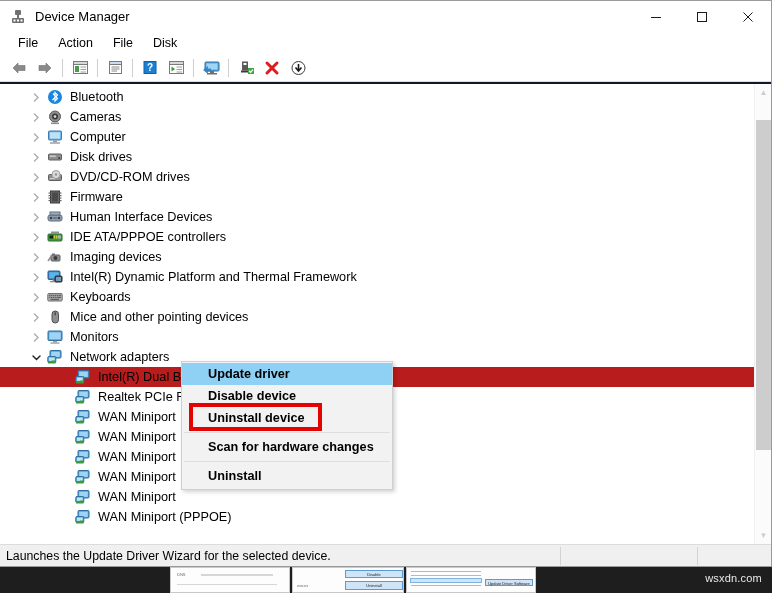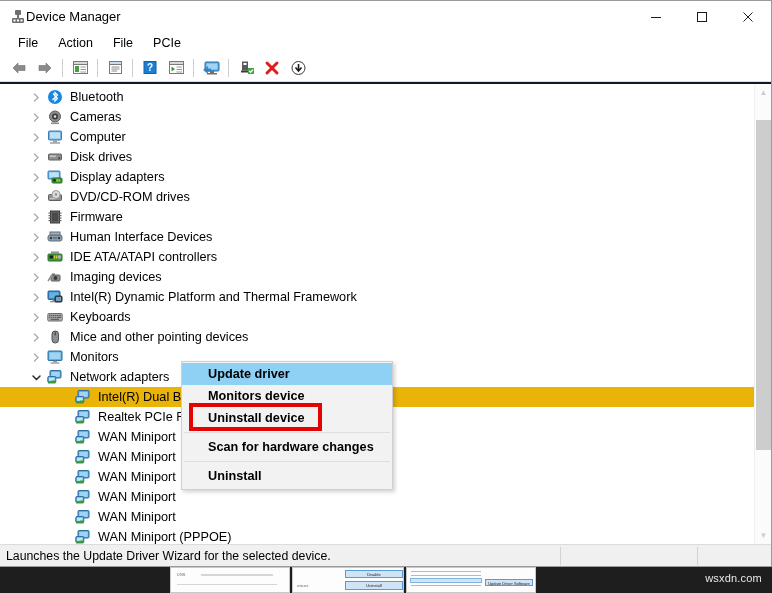--- a/index.html
+++ b/index.html
@@ -74,21 +74,21 @@
   #titlebar {
     height: 31px; min-height: 31px;
     background: #ffffff;
     display: flex; align-items: center;
     position: relative;
   }
   #app-icon {
     width: 16px; height: 16px; margin-left: 10px; position: relative; flex: none;
   }
   #title-text {
-    font-size: 13px; color: #000000;
+    margin-left: 9px; font-size: 13px; color: #000000;
     font-family: "Liberation Sans", sans-serif;
   }
   .win-btns { position: absolute; right: 0; top: 0; height: 31px; display: flex; }
   .win-btn {
     width: 46px; height: 31px; display: flex;
     align-items: center; justify-content: center;
     cursor: default;
   }
 
   
@@ -130,21 +130,21 @@
     padding-top: 3px;
   }
   .node {
     height: 20px; display: flex; align-items: center;
     font-size: 12.7px; color: #000000; white-space: nowrap;
     font-family: "Liberation Sans", sans-serif; cursor: default;
     position: relative;
   }
   .node.lvl1 { padding-left: 30px; }
   .node.lvl2 { padding-left: 58px; }
-  .node.selected { background: #eab308; }
+  .node.selected { background: #b91c1c; }
   .chev {
     position: absolute; left: 31px; width: 11px; height: 11px;
     display: flex; align-items: center; justify-content: center;
   }
   .node.lvl1 .chev { left: 31px; }
   .nodeicon {
     width: 17px; height: 16px; margin-right: 6px; flex: none; position: relative;
   }
   .node.lvl1 { padding-left: 47px; }
   .node.lvl2 { padding-left: 75px; }
@@ -272,21 +272,21 @@
               <line x1="10.5" y1="1.5" x2="1.5" y2="10.5" stroke="#1b1b1b" stroke-width="1"></line>
             </svg>
         </div>
       </div>
     </div>
 
     <div id="menubar">
       <div class="menu-item">File</div>
       <div class="menu-item">Action</div>
       <div class="menu-item">File</div>
-      <div class="menu-item">PCIe</div>
+      <div class="menu-item">Disk</div>
     </div>
 
     <div id="toolbar">
       <div class="tb-btn">
         <svg width="18" height="16" viewBox="0 0 18 16">
           <path d="M8 3 L3 8 L8 13 L8 10.5 L15 10.5 L15 5.5 L8 5.5 Z" fill="#8a8a8a" stroke="#6f6f6f" stroke-width=".6"></path>
         </svg>
       </div>
       <div class="tb-btn">
         <svg width="18" height="16" viewBox="0 0 18 16">
@@ -411,36 +411,20 @@
               <svg width="11" height="11" viewBox="0 0 11 11">
                 <path d="M3.5 2 L7 5.5 L3.5 9" stroke="#b0b0b0" stroke-width="1.5" fill="none" stroke-linecap="round"></path>
               </svg>
             </span>
             <span class="nodeicon"><svg width="16" height="16" viewBox="0 0 16 16" xmlns="http://www.w3.org/2000/svg">
                 <rect x="1.5" y="5" width="13" height="6" rx="1" fill="#8f8f8f" stroke="#5f5f5f"></rect>
                 <rect x="2.8" y="6.5" width="6" height="1.4" fill="#cfcfcf"></rect>
                 <circle cx="12.2" cy="9" r="1" fill="#3a3a3a"></circle>
               </svg></span>
             <span>Disk drives</span>
-          </div>
-          <div class="node lvl1">
-            <span class="chev">
-              <svg width="11" height="11" viewBox="0 0 11 11">
-                <path d="M3.5 2 L7 5.5 L3.5 9" stroke="#b0b0b0" stroke-width="1.5" fill="none" stroke-linecap="round"></path>
-              </svg>
-            </span>
-            <span class="nodeicon"><svg width="16" height="16" viewBox="0 0 16 16" xmlns="http://www.w3.org/2000/svg">
-                <rect x="1" y="2" width="12" height="8" rx="1" fill="#5aa9e6" stroke="#3a7fb5"></rect>
-                <rect x="2.2" y="3.2" width="9.6" height="5.6" fill="#bfe0f7"></rect>
-                <rect x="5" y="9" width="10" height="5" rx="1" fill="#3c9a3c" stroke="#2a6f2a"></rect>
-                <rect x="6.3" y="10.2" width="2.4" height="2.4" fill="#1f1f1f"></rect>
-                <rect x="9.5" y="10.2" width="1.2" height="2.4" fill="#cfcf3c"></rect>
-                <rect x="11.5" y="10.2" width="1.2" height="2.4" fill="#cfcf3c"></rect>
-              </svg></span>
-            <span>Display adapters</span>
           </div>
           <div class="node lvl1">
             <span class="chev">
               <svg width="11" height="11" viewBox="0 0 11 11">
                 <path d="M3.5 2 L7 5.5 L3.5 9" stroke="#b0b0b0" stroke-width="1.5" fill="none" stroke-linecap="round"></path>
               </svg>
             </span>
             <span class="nodeicon"><svg width="16" height="16" viewBox="0 0 16 16" xmlns="http://www.w3.org/2000/svg">
                 <rect x="1.5" y="5.5" width="13" height="6" rx="1" fill="#8f8f8f" stroke="#5f5f5f"></rect>
                 <rect x="2.8" y="9" width="6" height="1.2" fill="#cfcfcf"></rect>
@@ -491,21 +475,21 @@
               </svg>
             </span>
             <span class="nodeicon"><svg width="16" height="16" viewBox="0 0 16 16" xmlns="http://www.w3.org/2000/svg">
                 <rect x="1" y="5" width="14" height="7" rx="1" fill="#3c9a3c" stroke="#2a6f2a"></rect>
                 <rect x="2.5" y="6.5" width="3.5" height="3" fill="#1f1f1f"></rect>
                 <rect x="7" y="6.5" width="1.2" height="3" fill="#cfcf3c"></rect>
                 <rect x="9" y="6.5" width="1.2" height="3" fill="#cfcf3c"></rect>
                 <rect x="11" y="6.5" width="2.8" height="3" fill="#b8b8b8"></rect>
                 <rect x="4" y="2.5" width="8" height="2.5" fill="#8f8f8f"></rect>
               </svg></span>
-            <span>IDE ATA/ATAPI controllers</span>
+            <span>IDE ATA/PPPOE controllers</span>
           </div>
           <div class="node lvl1">
             <span class="chev">
               <svg width="11" height="11" viewBox="0 0 11 11">
                 <path d="M3.5 2 L7 5.5 L3.5 9" stroke="#b0b0b0" stroke-width="1.5" fill="none" stroke-linecap="round"></path>
               </svg>
             </span>
             <span class="nodeicon"><svg width="16" height="16" viewBox="0 0 16 16" xmlns="http://www.w3.org/2000/svg">
                 <rect x="4" y="6" width="9" height="6" rx="1" fill="#8f8f8f" stroke="#5f5f5f"></rect>
                 <circle cx="8.5" cy="9" r="2" fill="#3a3a3a"></circle>
@@ -694,21 +678,21 @@
     </div>
 
     <div id="statusbar">
       <div id="status-text">Launches the Update Driver Wizard for the selected device.</div>
       <div class="status-div" style="left:560px;"></div>
       <div class="status-div" style="left:697px;"></div>
     </div>
 
     <div id="ctxmenu">
         <div class="ctx-item hl">Update driver</div>
-        <div class="ctx-item">Monitors device</div>
+        <div class="ctx-item">Disable device</div>
         <div class="ctx-item">Uninstall device</div>
         <div class="ctx-sep"></div>
         <div class="ctx-item">Scan for hardware changes</div>
         <div class="ctx-sep"></div>
         <div class="ctx-item bold">Uninstall</div>
       </div>
   </div>
 
   <div id="ctx-highlight-box"></div>
 </div>

